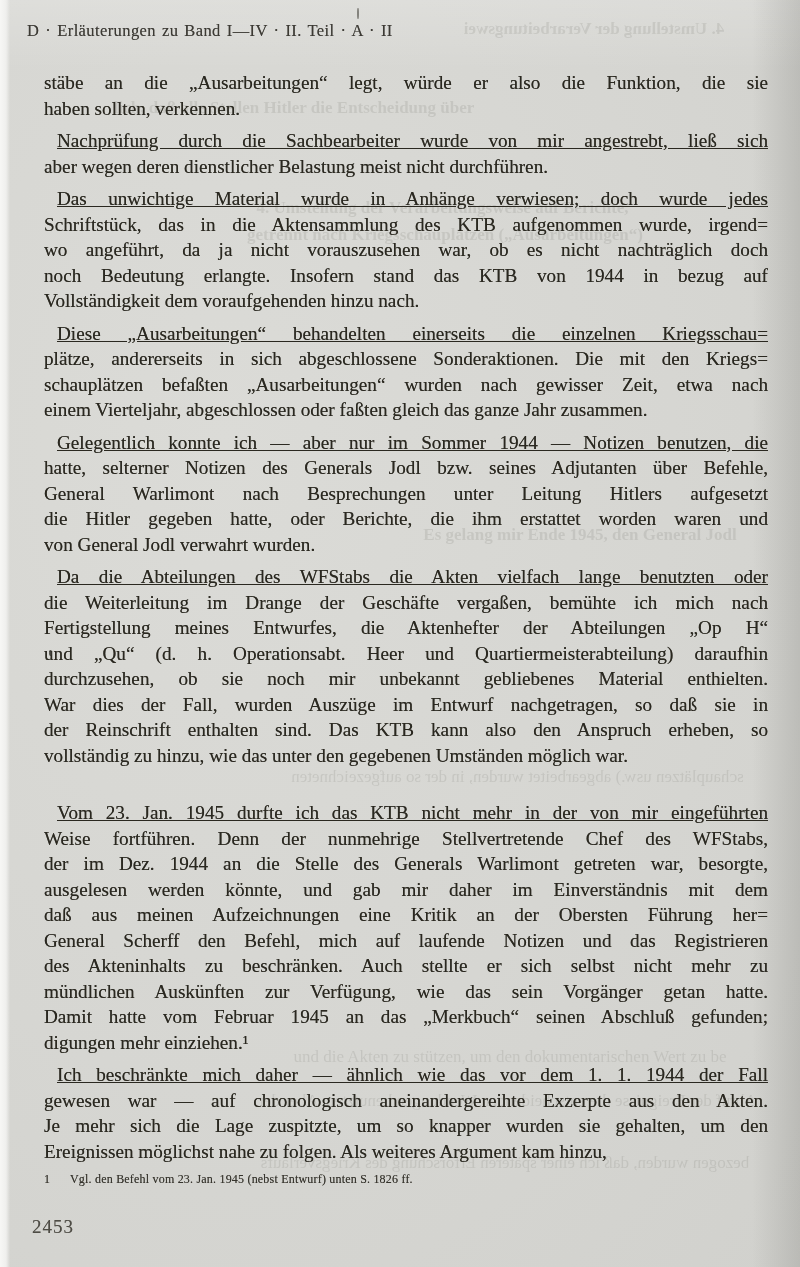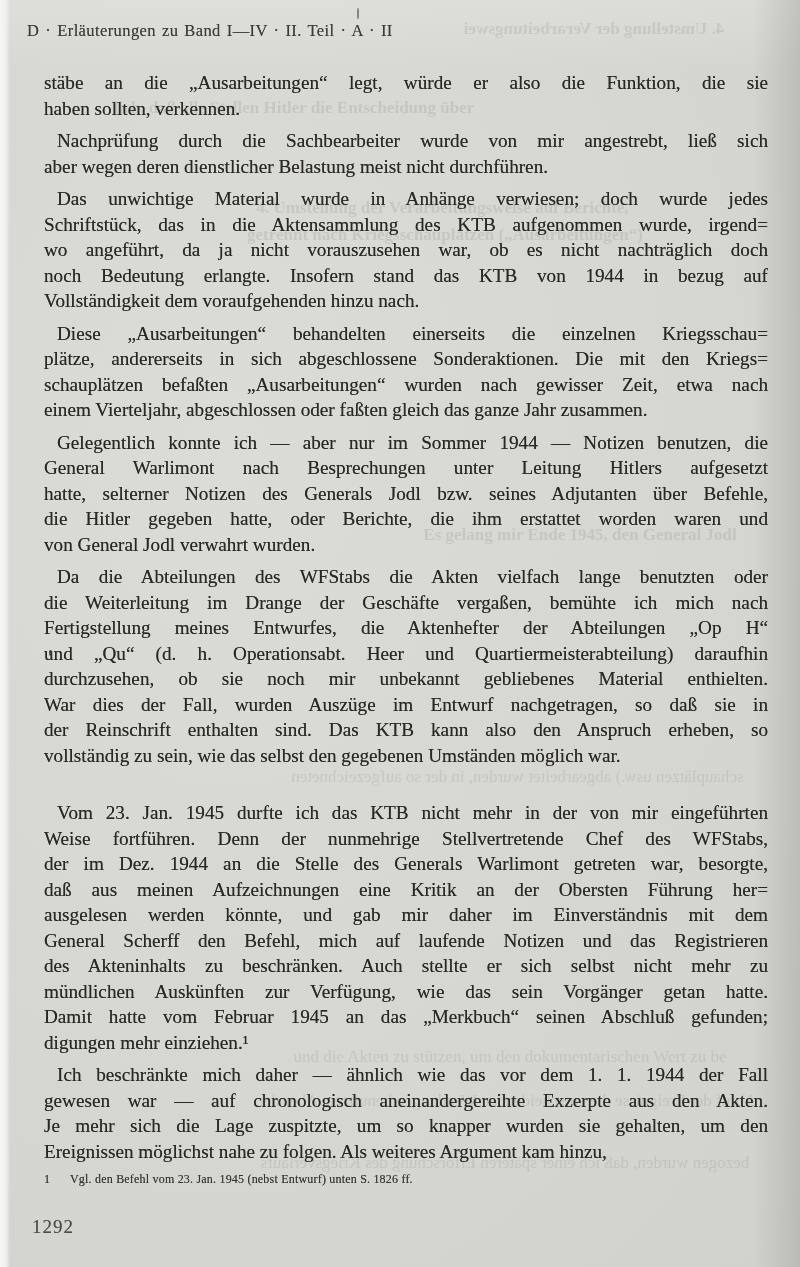--- a/index.html
+++ b/index.html
@@ -25,21 +25,21 @@
   }
   .body-text {
     position: absolute; top: 70px; left: 44px; width: 724px;
     font-size: 19.2px; line-height: 25.5px; color: #2a2820;
     text-shadow: 0 0 0.6px rgba(42,40,32,0.65);
   }
   .para + .para { margin-top: 7px; }
   .para.section-break { margin-top: 32px; }
   .line { text-align: justify; text-align-last: justify; text-justify: inter-word; }
   .line.last { text-align-last: left; }
-  .para.indent .line:first-child { text-indent: 13px; }
+  .para.indent .line:first-child { text-indent: 13px; text-decoration: underline; }
   .footnote {
     position: absolute; top: 1172px; left: 44px; width: 724px;
     font-size: 12px; color: #35332c; letter-spacing: 0.2px;
     text-shadow: 0 0 0.5px rgba(53,51,44,0.55);
   }
   .footnote .fn-marker { display: inline-block; width: 26px; }
   .page-number {
     position: absolute; top: 1216px; left: 32px;
     font-size: 19px; color: #4e4c45; letter-spacing: 1px;
     text-shadow: 0 0 0.6px rgba(78,76,69,0.5);
@@ -98,57 +98,57 @@
         <div class="line last">Vollständigkeit dem voraufgehenden hinzu nach.</div>
       </div>
       <div class="para indent">
         <div class="line">Diese „Ausarbeitungen“ behandelten einerseits die einzelnen Kriegsschau=</div>
         <div class="line">plätze, andererseits in sich abgeschlossene Sonderaktionen. Die mit den Kriegs=</div>
         <div class="line">schauplätzen befaßten „Ausarbeitungen“ wurden nach gewisser Zeit, etwa nach</div>
         <div class="line last">einem Vierteljahr, abgeschlossen oder faßten gleich das ganze Jahr zusammen.</div>
       </div>
       <div class="para indent">
         <div class="line">Gelegentlich konnte ich — aber nur im Sommer 1944 — Notizen benutzen, die</div>
+        <div class="line">hatte, selterner Notizen des Generals Jodl bzw. seines Adjutanten über Befehle,</div>
         <div class="line">General Warlimont nach Besprechungen unter Leitung Hitlers aufgesetzt</div>
-        <div class="line">hatte, selterner Notizen des Generals Jodl bzw. seines Adjutanten über Befehle,</div>
         <div class="line">die Hitler gegeben hatte, oder Berichte, die ihm erstattet worden waren und</div>
         <div class="line last">von General Jodl verwahrt wurden.</div>
       </div>
       <div class="para indent">
         <div class="line">Da die Abteilungen des WFStabs die Akten vielfach lange benutzten oder</div>
         <div class="line">die Weiterleitung im Drange der Geschäfte vergaßen, bemühte ich mich nach</div>
         <div class="line">Fertigstellung meines Entwurfes, die Aktenhefter der Abteilungen „Op H“</div>
         <div class="line">und „Qu“ (d. h. Operationsabt. Heer und Quartiermeisterabteilung) daraufhin</div>
         <div class="line">durchzusehen, ob sie noch mir unbekannt gebliebenes Material enthielten.</div>
         <div class="line">War dies der Fall, wurden Auszüge im Entwurf nachgetragen, so daß sie in</div>
         <div class="line">der Reinschrift enthalten sind. Das KTB kann also den Anspruch erheben, so</div>
-        <div class="line last">vollständig zu sein, wie das selbst den gegebenen Umständen möglich war.</div>
+        <div class="line last">vollständig zu hinzu, wie das unter den gegebenen Umständen möglich war.</div>
       </div>
       <div class="para indent section-break">
         <div class="line">Vom 23. Jan. 1945 durfte ich das KTB nicht mehr in der von mir eingeführten</div>
         <div class="line">Weise fortführen. Denn der nunmehrige Stellvertretende Chef des WFStabs,</div>
         <div class="line">der im Dez. 1944 an die Stelle des Generals Warlimont getreten war, besorgte,</div>
+        <div class="line">ausgelesen werden könnte, und gab mir daher im Einverständnis mit dem</div>
         <div class="line">daß aus meinen Aufzeichnungen eine Kritik an der Obersten Führung her=</div>
-        <div class="line">ausgelesen werden könnte, und gab mir daher im Einverständnis mit dem</div>
         <div class="line">General Scherff den Befehl, mich auf laufende Notizen und das Registrieren</div>
         <div class="line">des Akteninhalts zu beschränken. Auch stellte er sich selbst nicht mehr zu</div>
         <div class="line">mündlichen Auskünften zur Verfügung, wie das sein Vorgänger getan hatte.</div>
         <div class="line">Damit hatte vom Februar 1945 an das „Merkbuch“ seinen Abschluß gefunden;</div>
         <div class="line last">digungen mehr einziehen.¹</div>
       </div>
       <div class="para indent">
         <div class="line">Ich beschränkte mich daher — ähnlich wie das vor dem 1. 1. 1944 der Fall</div>
         <div class="line">gewesen war — auf chronologisch aneinandergereihte Exzerpte aus den Akten.</div>
         <div class="line">Je mehr sich die Lage zuspitzte, um so knapper wurden sie gehalten, um den</div>
         <div class="line last">Ereignissen möglichst nahe zu folgen. Als weiteres Argument kam hinzu,</div>
       </div>
     </div>
 
   <div class="footnote">
     <span class="fn-marker">1</span><span>Vgl. den Befehl vom 23. Jan. 1945 (nebst Entwurf) unten S. 1826 ff.</span>
   </div>
 
-  <div class="page-number">1292</div>
+  <div class="page-number">2453</div>
 
   <div class="ink-speck speck-1"></div>
   <div class="ink-speck speck-2"></div>
 
 </div>
 
 </body></html>

